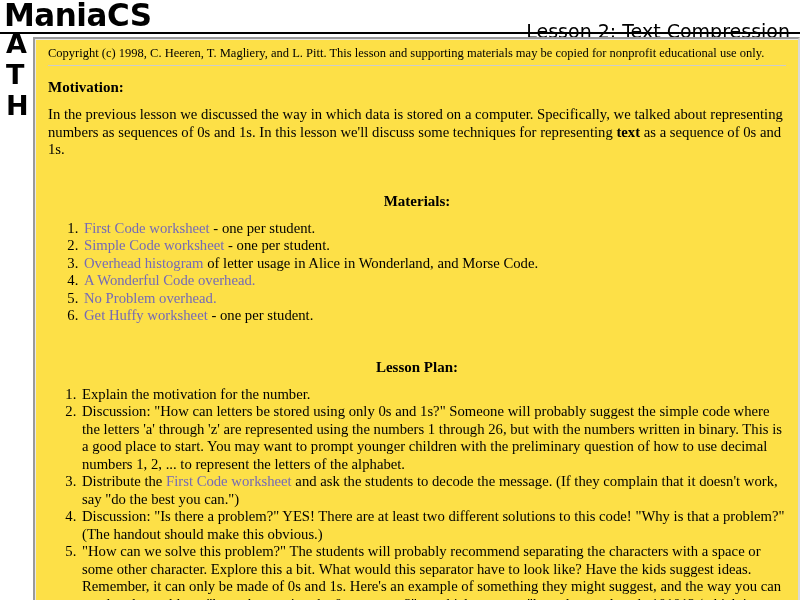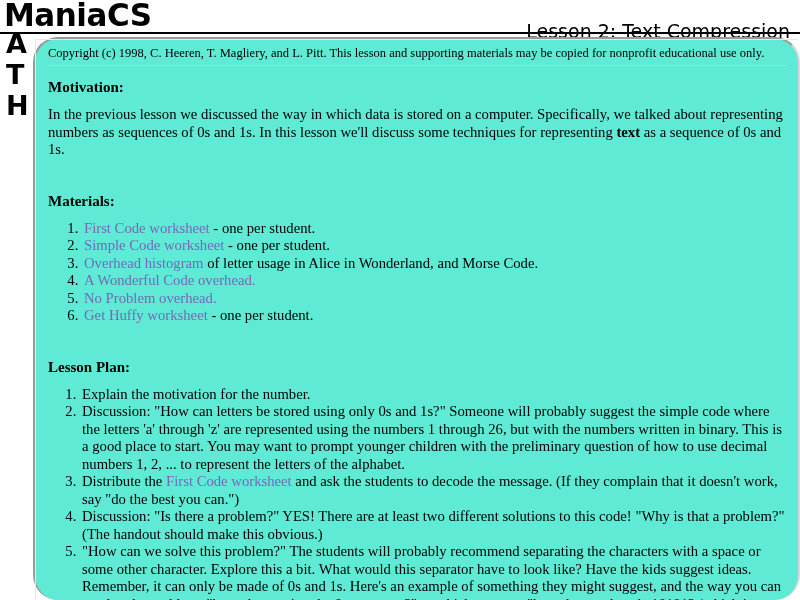--- a/index.html
+++ b/index.html
@@ -73,23 +73,22 @@
   
   .content-frame {
     position: absolute;
     left: 33px;
     top: 37px;
     right: 0px;
     bottom: 0;
     border-top: 2px solid #9a9a9a;
     border-left: 2px solid #9a9a9a;
     border-right: 2px solid #d8d8d8;
-    background: #5eead4;
+    background: #fde047;
     box-sizing: border-box;
-    border-radius: 25px;
   }
   .content-inner {
     border-top: 1px solid #e8e8e8;
     border-left: 1px solid #e8e8e8;
     padding: 5px 12px 0 12px;
     height: 100%;
     box-sizing: border-box;
   }
 
   .copyright {
@@ -107,20 +106,21 @@
 
   h2.section {
     font-size: 15px;
     line-height: 20px;
     font-weight: bold;
     margin: 0 0 9px 0;
     padding: 0;
   }
   h2.section.gap {
     margin-top: 32px;
+    text-align: center;
   }
 
   p.body-text {
     font-size: 14.7px;
     line-height: 17.5px;
     margin: 0 0 6px 0;
     padding: 0;
     text-align: left;
   }
   p.body-text b { font-weight: bold; }

